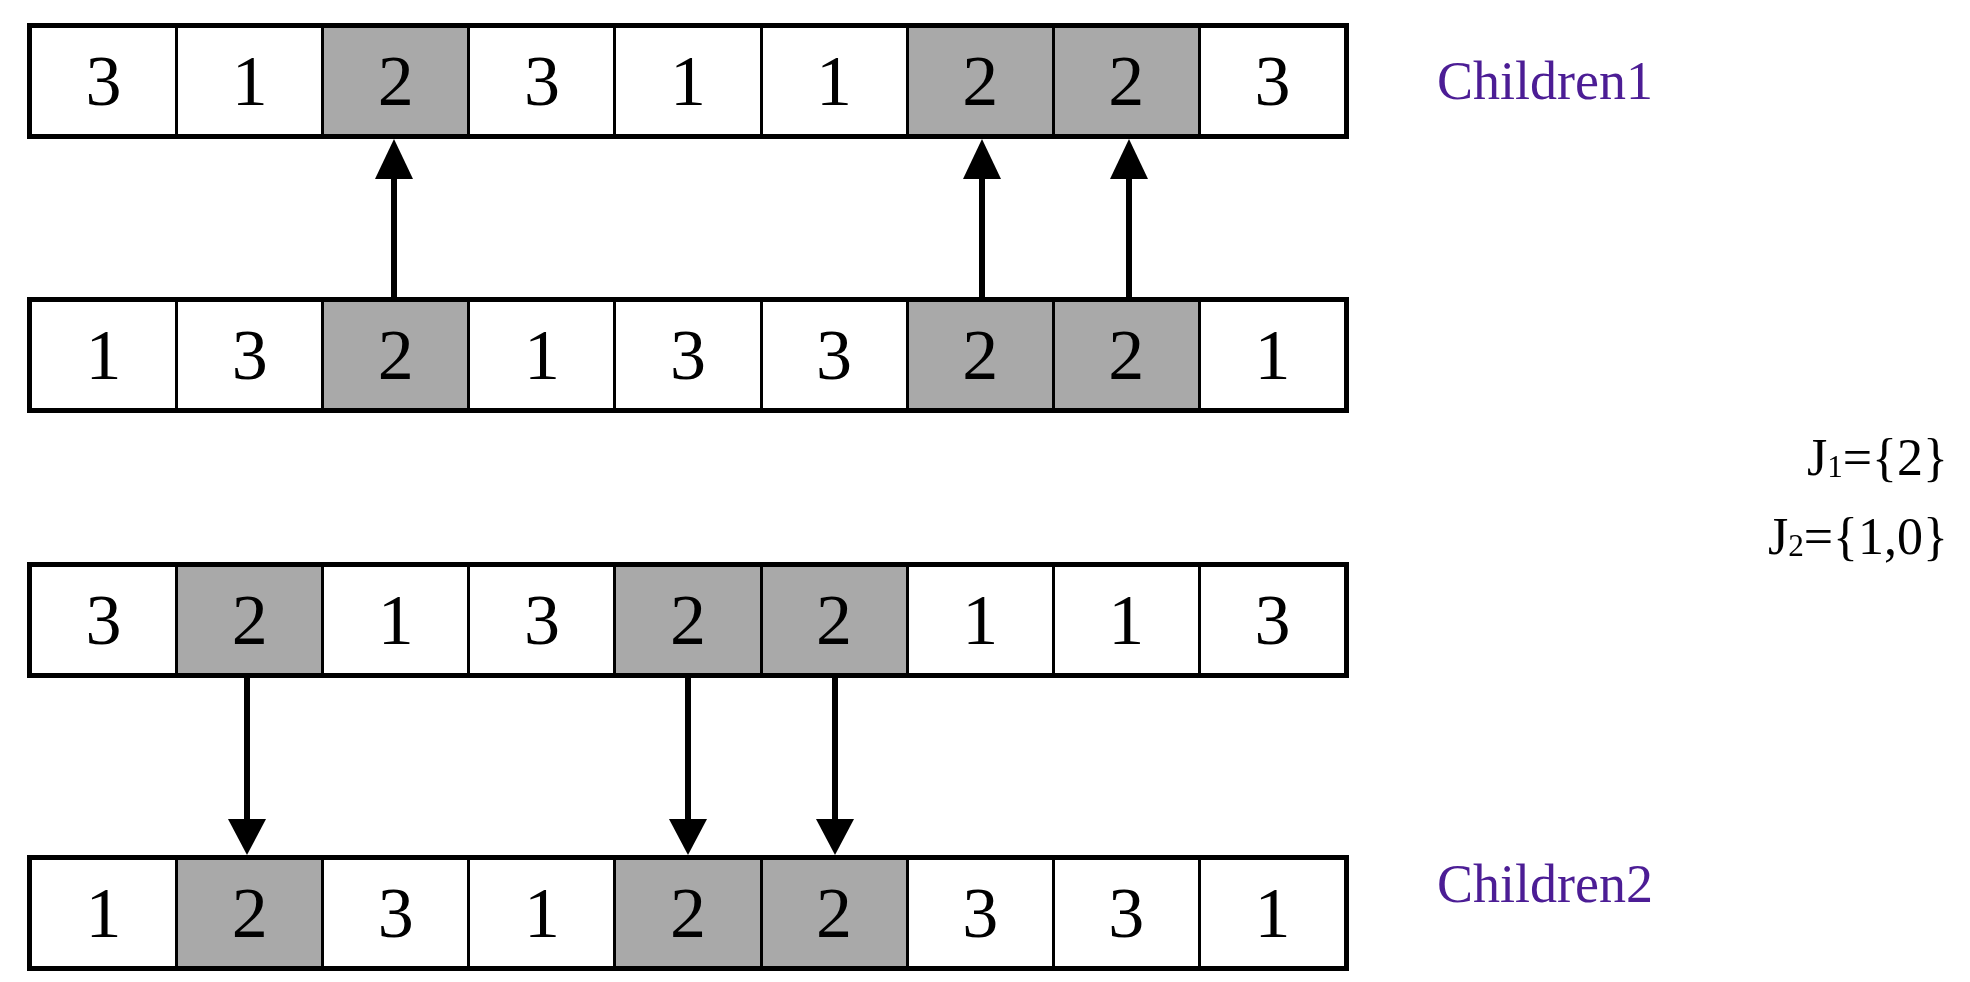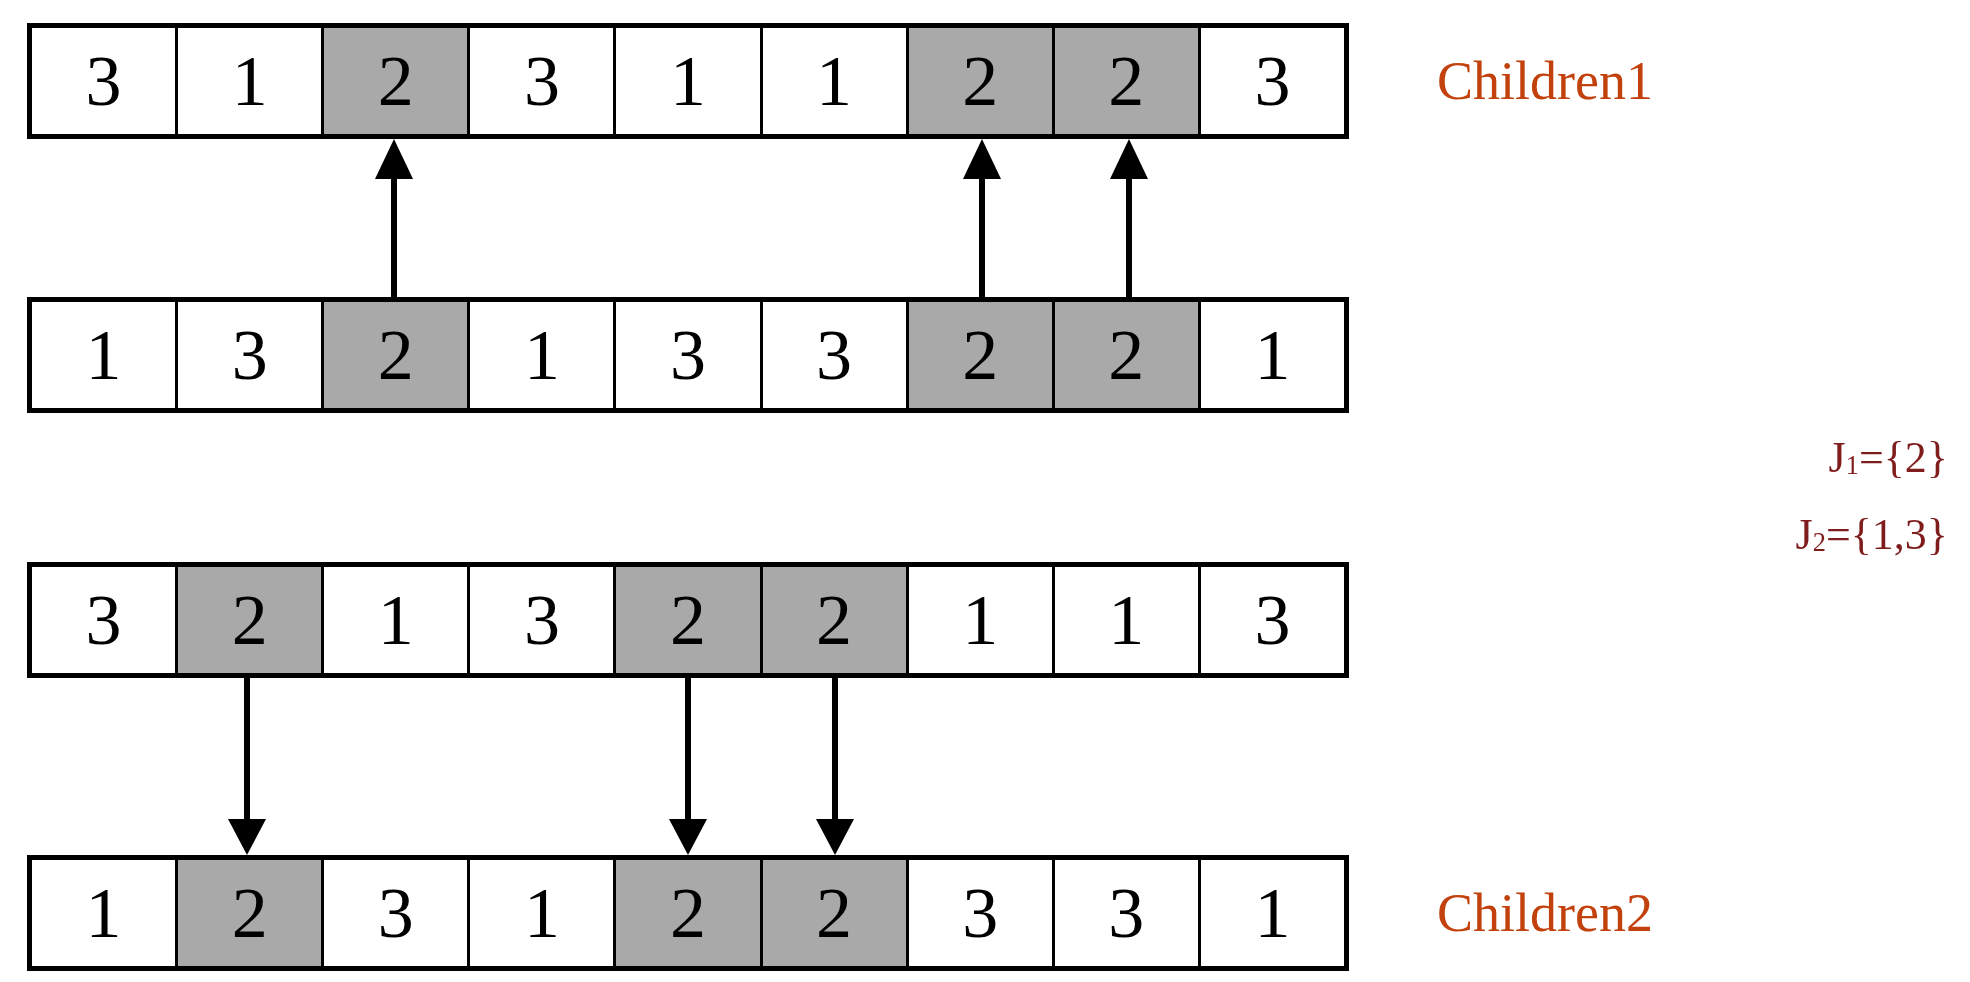--- a/index.html
+++ b/index.html
@@ -40,21 +40,21 @@
   .cell.highlighted { background: var(--highlight, #a9a9a9); }
   .row-label {
     position: absolute;
     left: 1380px;
     width: 330px;
     height: 116px;
     display: flex;
     align-items: center;
     justify-content: center;
     font-size: 54px;
-    color: #c2410c;
+    color: #4c1d95;
     white-space: nowrap;
   }
   .arrow { position: absolute; width: 38px; transform: translateX(-50%); }
   .arrow .shaft {
     position: absolute;
     left: 50%;
     transform: translateX(-50%);
     width: 6px;
     background: #000000;
   }
@@ -69,22 +69,22 @@
     border-left: 19px solid transparent;
     border-right: 19px solid transparent;
   }
   .arrow.up .head { top: 0; border-bottom: 40px solid #000000; }
   .arrow.down .head { bottom: 0; border-top: 36px solid #000000; }
   #set-annotations {
     position: absolute;
     top: 423px;
     right: 22px;
     text-align: right;
-    font-size: 44px;
-    color: #7f1d1d;
+    font-size: 52px;
+    color: #000000;
     line-height: 70px;
     white-space: nowrap;
   }
   .sub {
     font-size: 0.6em;
     vertical-align: -0.08em;
   }
 </style>
 </head>
 <body>
@@ -130,25 +130,25 @@
       <div class="cell">3</div>
       <div class="cell">1</div>
       <div class="cell highlighted">2</div>
       <div class="cell highlighted">2</div>
       <div class="cell">3</div>
       <div class="cell">3</div>
       <div class="cell">1</div>
     </div>
 
   <div class="row-label" style="top:23px;">Children1</div>
-  <div class="row-label" style="top:855px;text-align:right;">Children2</div>
+  <div class="row-label" style="top:826px;text-align:right;">Children2</div>
 
   <div id="set-annotations">
     <div><span>J</span><span class="sub">1</span><span>={2}</span></div>
-    <div><span>J</span><span class="sub">2</span><span>={1,3}</span></div>
+    <div><span>J</span><span class="sub">2</span><span>={1,0}</span></div>
   </div>
 
 <div class="arrow up" style="left: 394.222px; top: 139px; height: 158px;">
       <div class="shaft"></div>
       <div class="head"></div>
     </div>
     <div class="arrow up" style="left: 981.778px; top: 139px; height: 158px;">
       <div class="shaft"></div>
       <div class="head"></div>
     </div>

